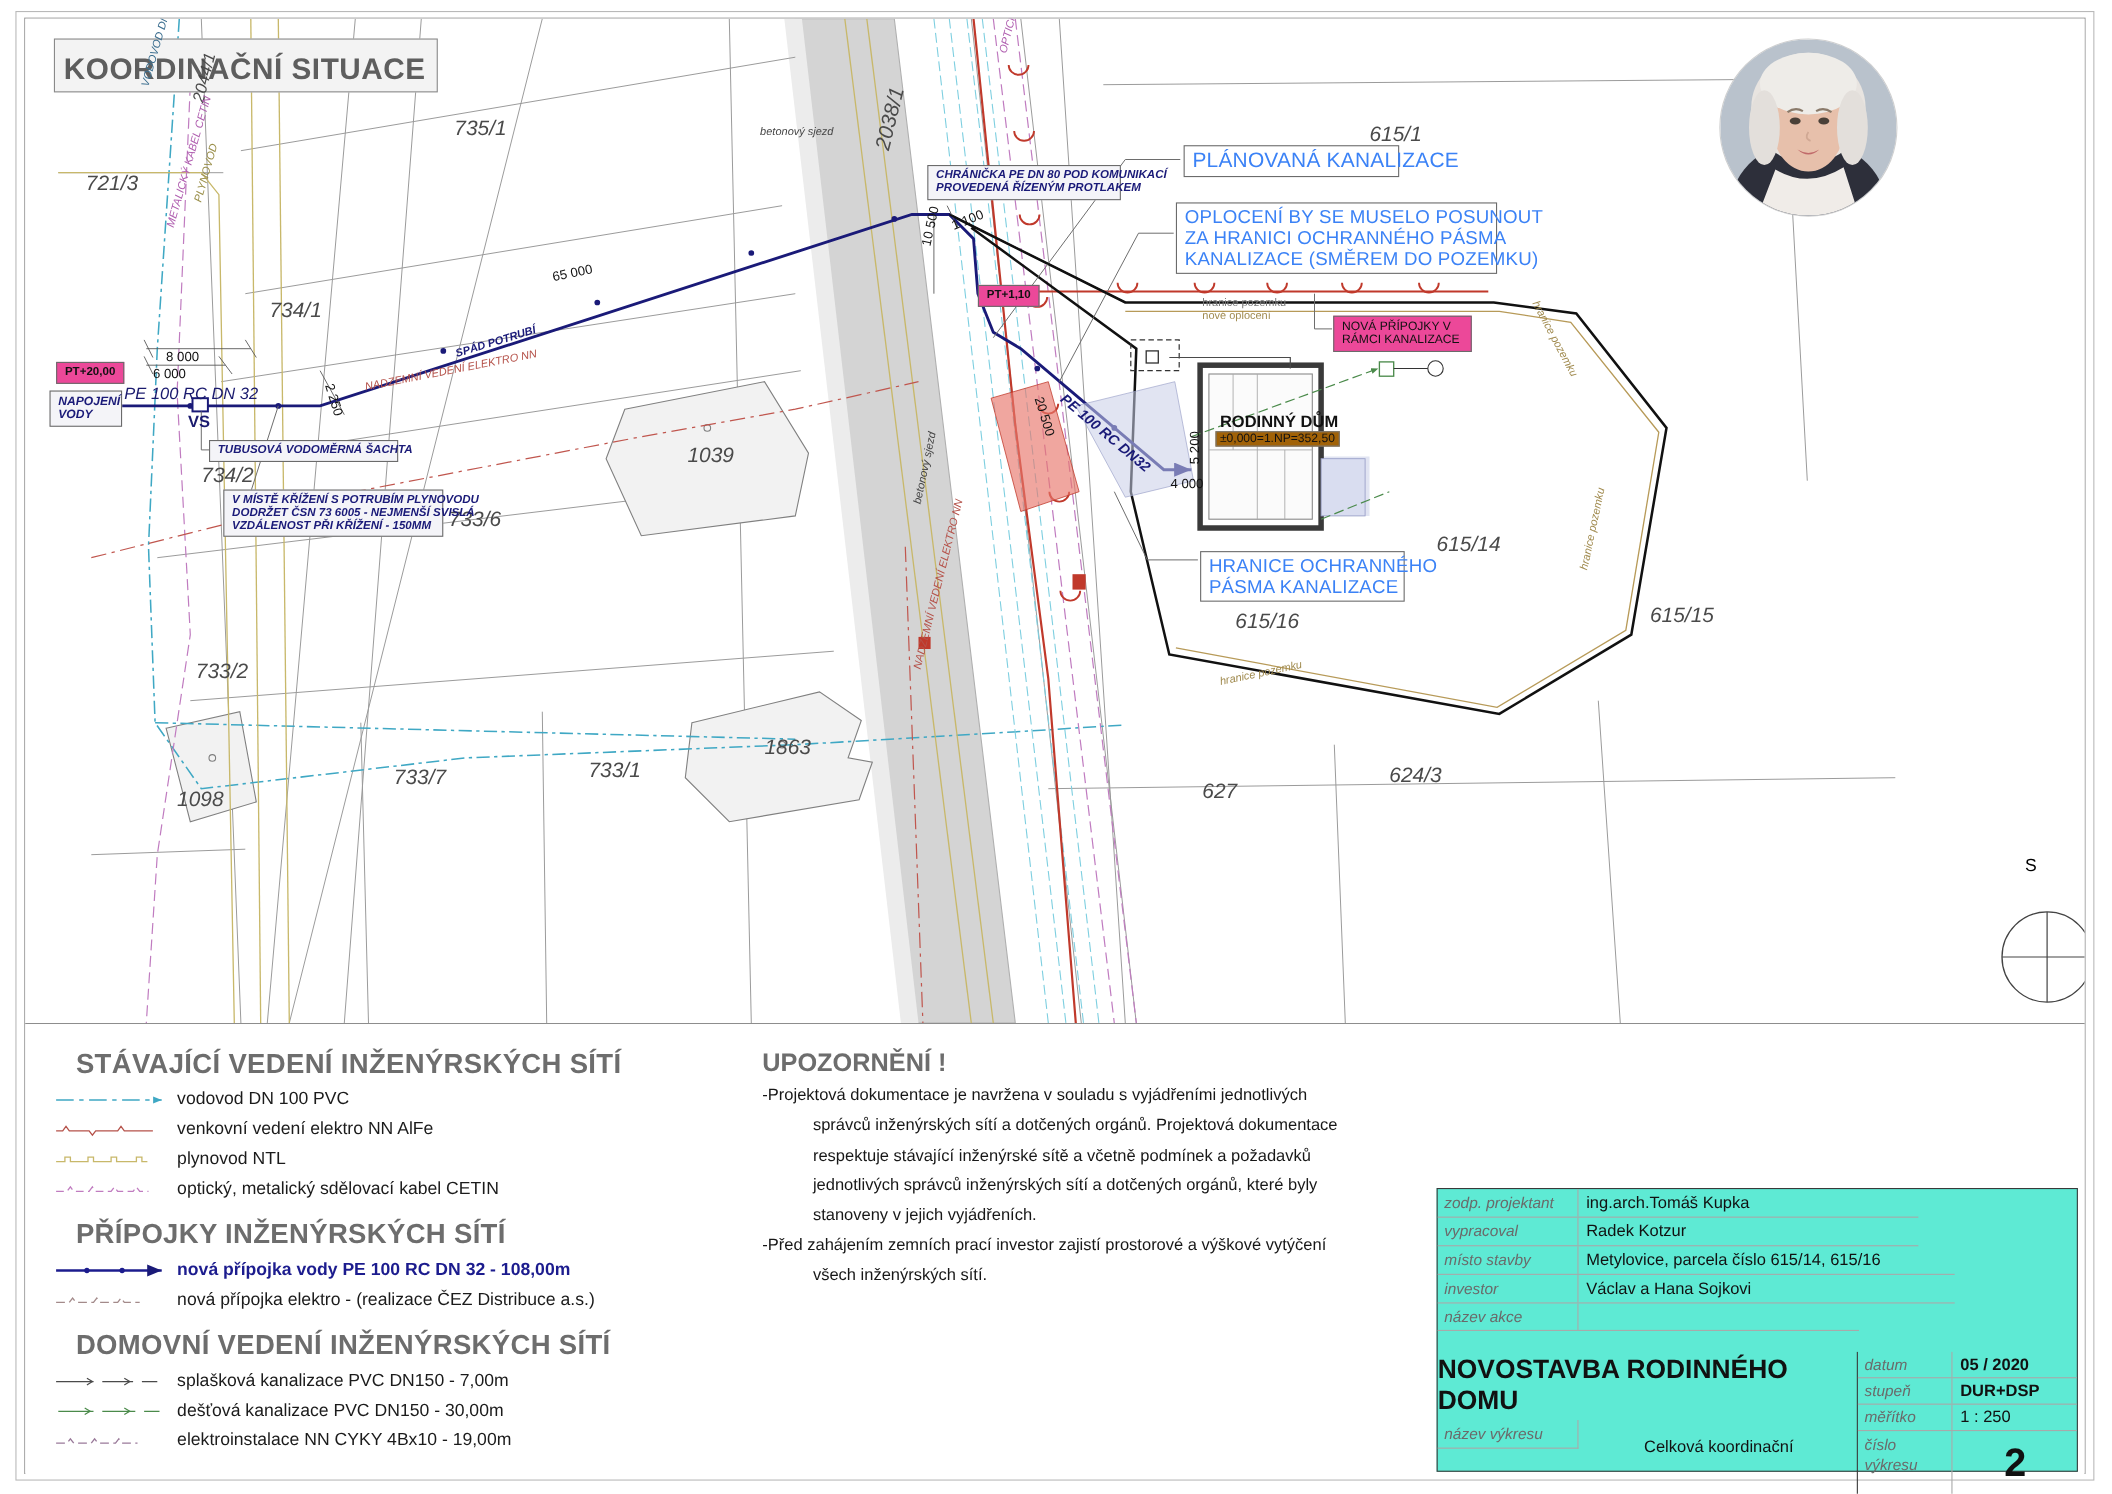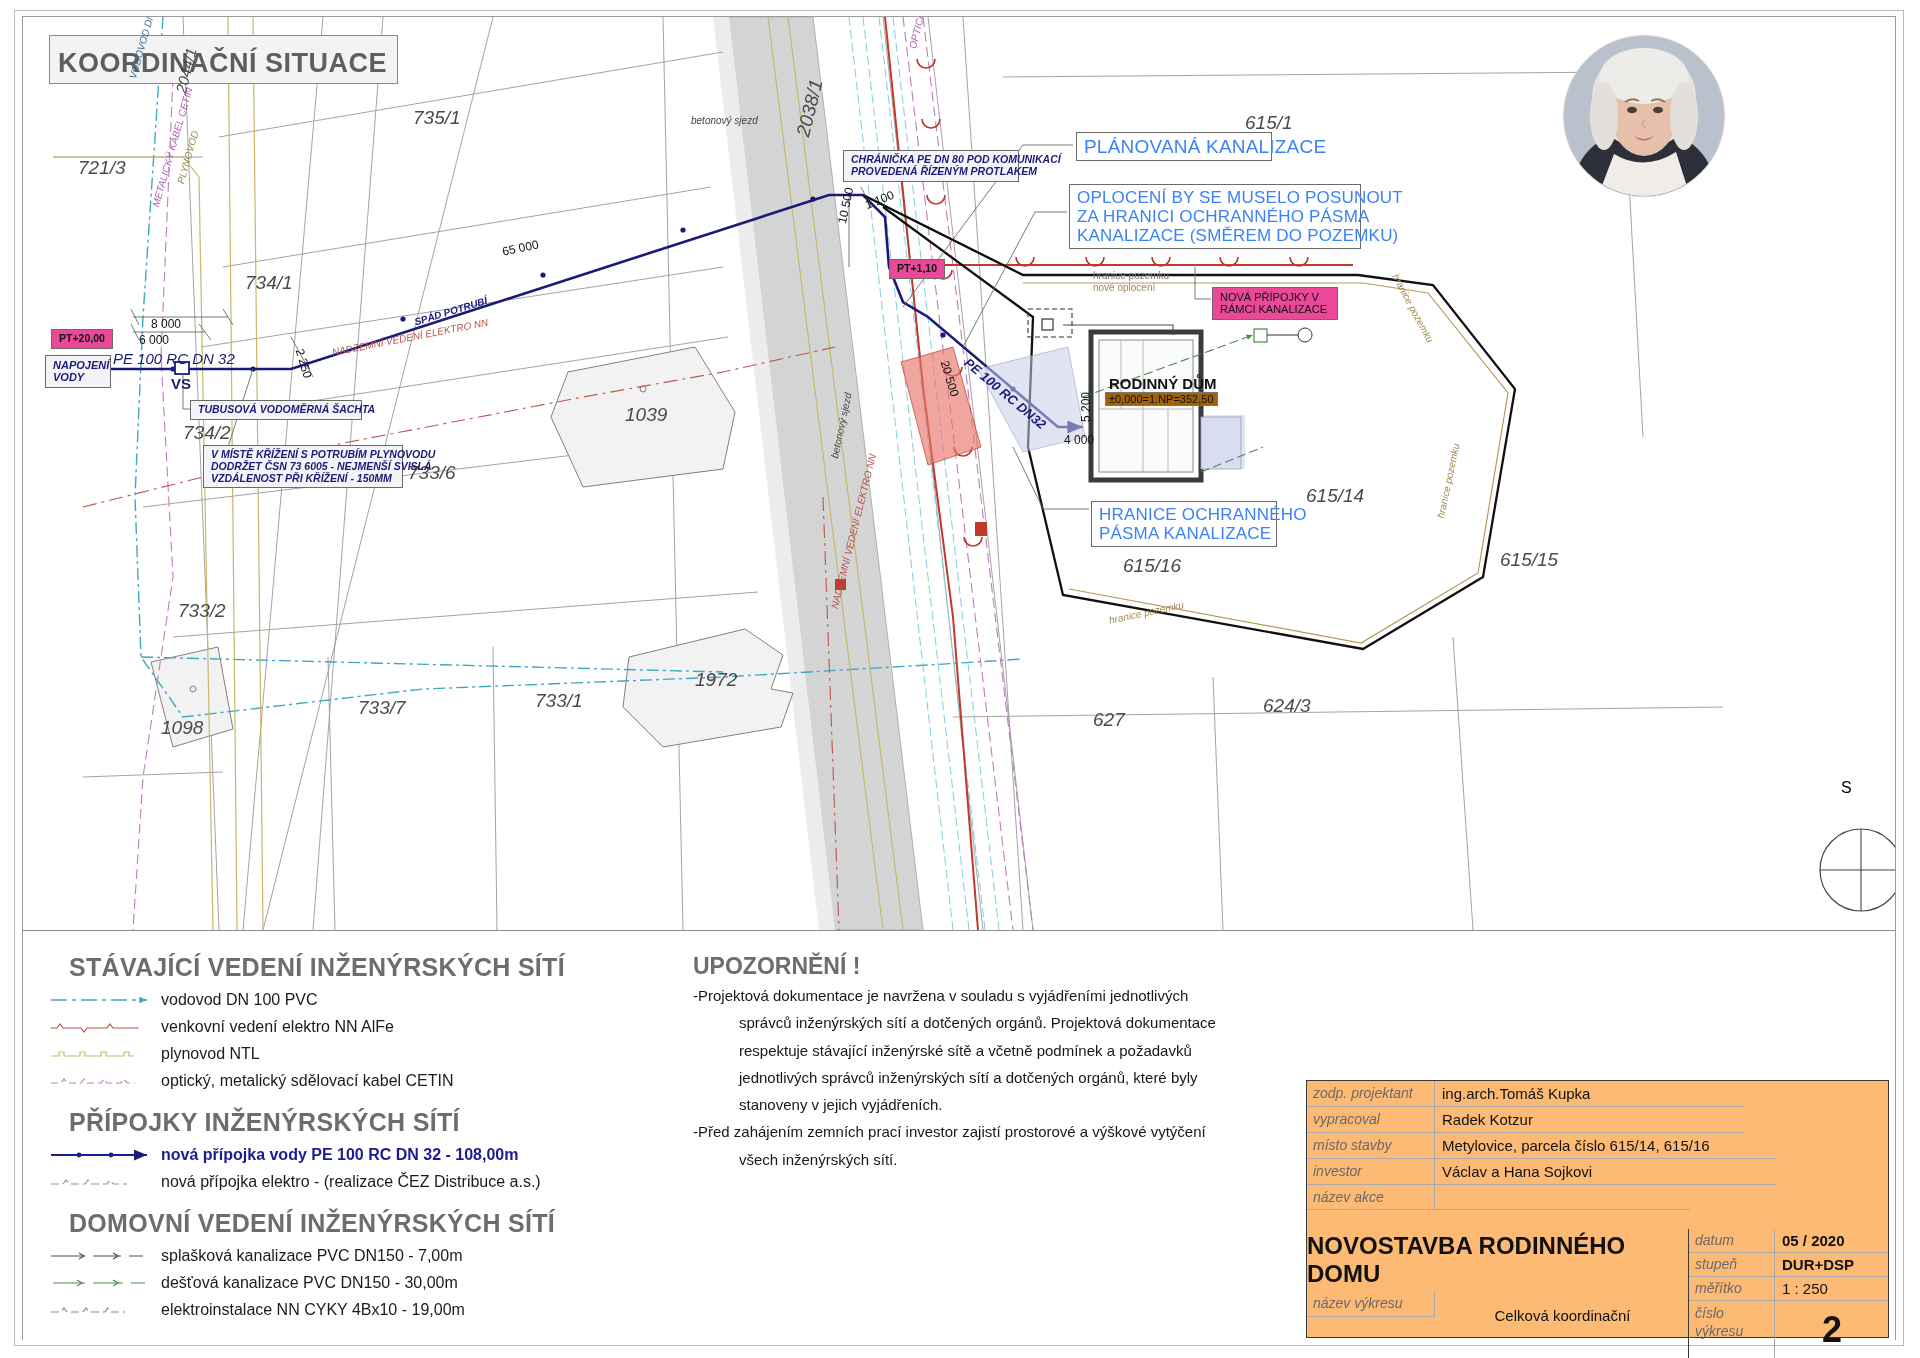--- a/index.html
+++ b/index.html
@@ -53,21 +53,21 @@
   .leg-txt{font-size:16px;color:#1b1b1b;white-space:nowrap;}
   .leg-txt.bold-blue{font-weight:bold;color:#1c1c8e;}
 
   .notice{position:absolute;left:670px;top:22px;width:620px;}
   .notice h3{margin:0 0 6px 0;font-size:23px;font-weight:bold;color:#6d6d6d;}
   .notice p{margin:0 0 7px 0;font-size:15px;color:#171717;line-height:1.35;}
   .notice p.ind{margin-left:46px;}
 
   
   .tb{position:absolute;left:1306px;top:1080px;width:583px;height:258px;border:1.5px solid #3a3a3a;
-      box-sizing:border-box;background:#fdba74;}
+      box-sizing:border-box;background:#5eead4;}
   .tb-row{display:flex;border-bottom:1px solid #a9a9a9;box-sizing:border-box;}
   .tb-key{width:128px;flex:0 0 128px;border-right:1px solid #a9a9a9;font-style:italic;font-size:14px;
           color:#6a6a6a;padding:4px 6px;box-sizing:border-box;}
   .tb-val{flex:1;font-size:15px;color:#111;padding:4px 7px;box-sizing:border-box;}
   .tb-right{position:absolute;right:0;top:148px;width:200px;border-left:1.5px solid #3a3a3a;
             box-sizing:border-box;}
   .tb-r-row{display:flex;border-bottom:1px solid #a9a9a9;box-sizing:border-box;}
   .tb-r-key{width:86px;flex:0 0 86px;border-right:1px solid #a9a9a9;font-style:italic;font-size:14px;
             color:#6a6a6a;padding:3px 6px;box-sizing:border-box;}
   .tb-r-val{flex:1;font-size:15px;color:#111;padding:3px 7px;box-sizing:border-box;font-weight:bold;}
@@ -277,21 +277,21 @@
     <div class="parcel" style="left:390px;top:90px">735/1</div>
     <div class="parcel" style="left:758px;top:80px;transform:rotate(-76deg)">2038/1</div>
     <div class="parcel" style="left:222px;top:255px">734/1</div>
     <div class="parcel" style="left:160px;top:405px">734/2</div>
     <div class="parcel" style="left:385px;top:445px">733/6</div>
     <div class="parcel" style="left:155px;top:583px">733/2</div>
     <div class="parcel" style="left:335px;top:680px">733/7</div>
     <div class="parcel" style="left:512px;top:673px">733/1</div>
     <div class="parcel" style="left:138px;top:700px">1098</div>
     <div class="parcel" style="left:602px;top:387px">1039</div>
-    <div class="parcel" style="left:672px;top:652px">1972</div>
+    <div class="parcel" style="left:672px;top:652px">1863</div>
     <div class="parcel" style="left:1222px;top:95px">615/1</div>
     <div class="parcel" style="left:1283px;top:468px">615/14</div>
     <div class="parcel" style="left:1100px;top:538px">615/16</div>
     <div class="parcel" style="left:1477px;top:532px">615/15</div>
     <div class="parcel" style="left:1070px;top:692px">627</div>
     <div class="parcel" style="left:1240px;top:678px">624/3</div>
 
     <div class="tinylbl" style="left:104px;top:60px;transform:rotate(-74deg);transform-origin:left top;color:#3b6e8f">VODOVOD DN 100 PVC</div>
     <div class="tinylbl" style="left:127px;top:188px;transform:rotate(-74deg);transform-origin:left top;color:#b05fb0">METALICKÝ KABEL CETIN</div>
     <div class="tinylbl" style="left:152px;top:165px;transform:rotate(-74deg);transform-origin:left top;color:#9a8f4a">PLYNOVOD</div>

